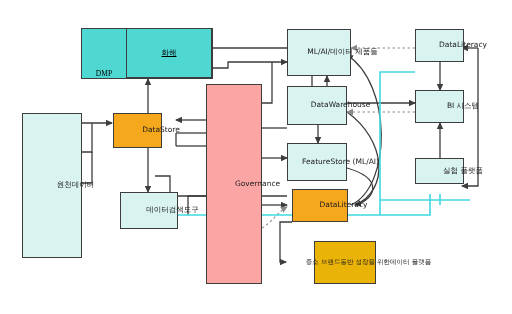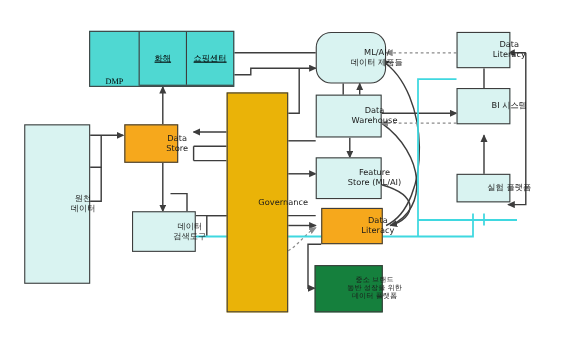--- a/index.html
+++ b/index.html
@@ -1,27 +1,27 @@
 <!DOCTYPE html>
 <html><head>
 <meta charset="utf-8">
 <style>
   html,body{margin:0;padding:0;background:#ffffff;}
   body{width:512px;height:314px;overflow:hidden;
        font-family:"DejaVu Sans","Liberation Sans",sans-serif;}
   #canvas{position:relative;width:512px;height:314px;background:#fff;}
   svg.wires{position:absolute;left:0;top:0;width:512px;height:314px;}
   .node{position:absolute;box-sizing:border-box;border:1.4px solid #3d3d3d;
-        display:flex;flex-direction:column;align-items:center;justify-content:center;
+        display:flex;flex-direction:row;align-items:center;justify-content:center;
         text-align:center;line-height:1.18;color:#1b1b1b;z-index:5;padding-left:47px;}
   .node .ln{display:block;white-space:nowrap;}
-  .teal{background:#15803d;}
+  .teal{background:#eab308;margin-left:28px;}
   .pale{background:#D9F3F1;}
   .orange{background:#F6A81C;}
-  .olive{background:#eab308;}
+  .olive{background:#fca5a5;}
   .dmp-grid{position:absolute;box-sizing:border-box;border:1.4px solid #3d3d3d;
             background:#4FD8D2;display:flex;z-index:5;}
   .dmp-left{box-sizing:border-box;border-right:1.4px solid #3d3d3d;
             display:flex;align-items:flex-end;justify-content:center;font-family:Liberation Serif, serif;}
   .dmp-right{display:flex;flex-direction:column;flex:1;}
   .dmp-row{display:flex;flex:1;}
   .dmp-row.top{border-bottom:1.4px solid #3d3d3d;}
   .dmp-cell{flex:1;display:flex;align-items:center;justify-content:center;text-align:center;text-decoration:underline;}
   .dmp-cell.sep{border-right:1.4px solid #3d3d3d;}
 </style>
@@ -114,23 +114,20 @@
 
   <div class="dmp-grid" style="left:81px;top:28px;width:132px;height:51px;font-size:7.5px;">
     <div class="dmp-left" style="width:45px;">
       <span>DMP</span>
     </div>
     <div class="dmp-right">
       <div class="dmp-row top">
         <div class="dmp-cell sep">
           <span>화해</span>
         </div>
-        <div class="dmp-cell">
-          <span>쇼핑센터</span>
-        </div>
       </div>
     </div>
   </div>
 
   <div class="node pale" style="left:22px;top:113px;width:60px;height:145px;font-size:7.5px;">
     <span class="ln">원천</span>
     <span class="ln">데이터</span>
   </div>
 
   <div class="node orange" style="left:113px;top:113px;width:42px;height:35px;font-size:7.5px;">
@@ -140,21 +137,21 @@
 
   <div class="node pale" style="left:120px;top:192px;width:58px;height:37px;font-size:7.5px;">
     <span class="ln">데이터</span>
     <span class="ln">검색도구</span>
   </div>
 
   <div class="node olive" style="left:206px;top:84px;width:56px;height:200px;font-size:7.5px;">
     <span class="ln">Governance</span>
   </div>
 
-  <div class="node pale" style="left:287px;top:29px;width:64px;height:47px;font-size:7.5px;border-radius:14px;">
+  <div class="node pale" style="left:287px;top:29px;width:64px;height:47px;font-size:7.5px;">
     <span class="ln">ML/AI/</span>
     <span class="ln">데이터 제품들</span>
   </div>
 
   <div class="node pale" style="left:287px;top:86px;width:60px;height:39px;font-size:7.5px;">
     <span class="ln">Data</span>
     <span class="ln">Warehouse</span>
   </div>
 
   <div class="node pale" style="left:287px;top:143px;width:60px;height:38px;font-size:7.5px;">
@@ -171,21 +168,21 @@
     <span class="ln">중소 브랜드</span>
     <span class="ln">동반 성장을 위한</span>
     <span class="ln">데이터 플랫폼</span>
   </div>
 
   <div class="node pale" style="left:415px;top:29px;width:48px;height:33px;font-size:7.5px;">
     <span class="ln">Data</span>
     <span class="ln">Literacy</span>
   </div>
 
-  <div class="node pale" style="left:415px;top:80px;width:48px;height:33px;font-size:7.5px;">
+  <div class="node pale" style="left:415px;top:90px;width:48px;height:33px;font-size:7.5px;">
     <span class="ln">BI 시스템</span>
   </div>
 
   <div class="node pale" style="left:415px;top:158px;width:48px;height:26px;font-size:7.5px;">
     <span class="ln">실험 플랫폼</span>
   </div>
 
 </div>
 
 </body></html>

